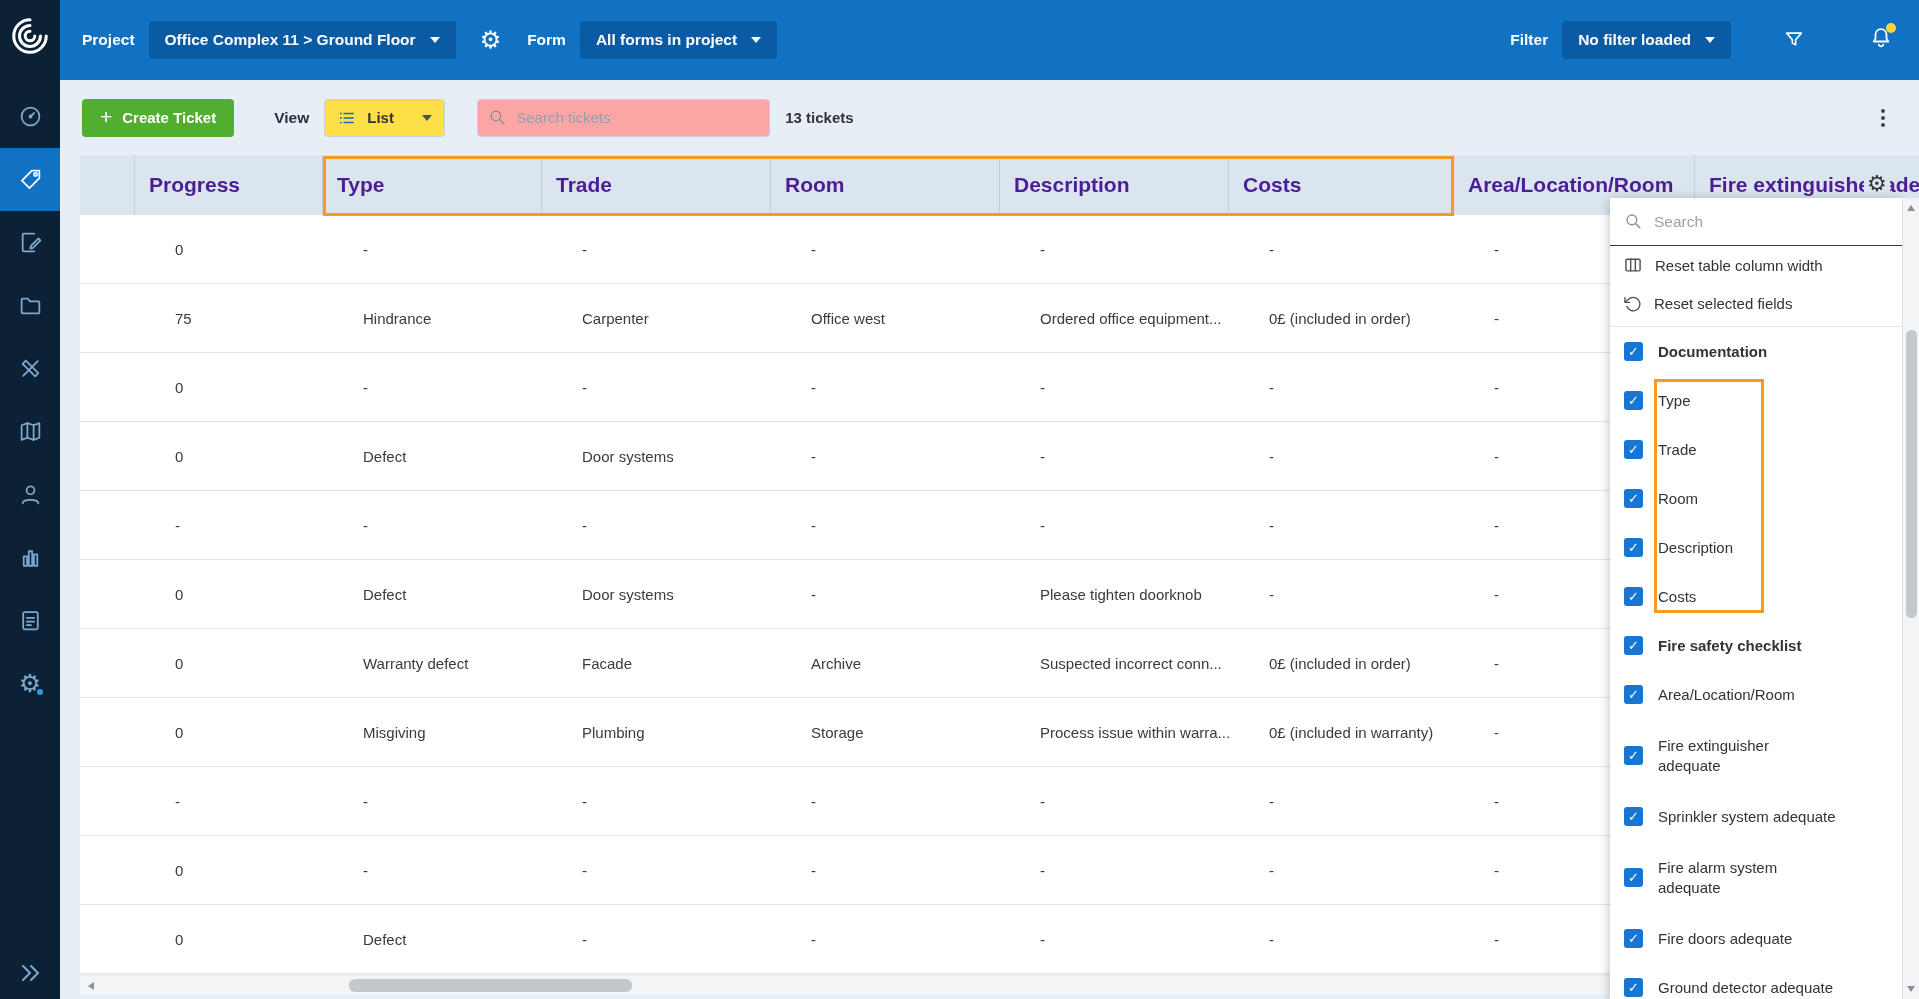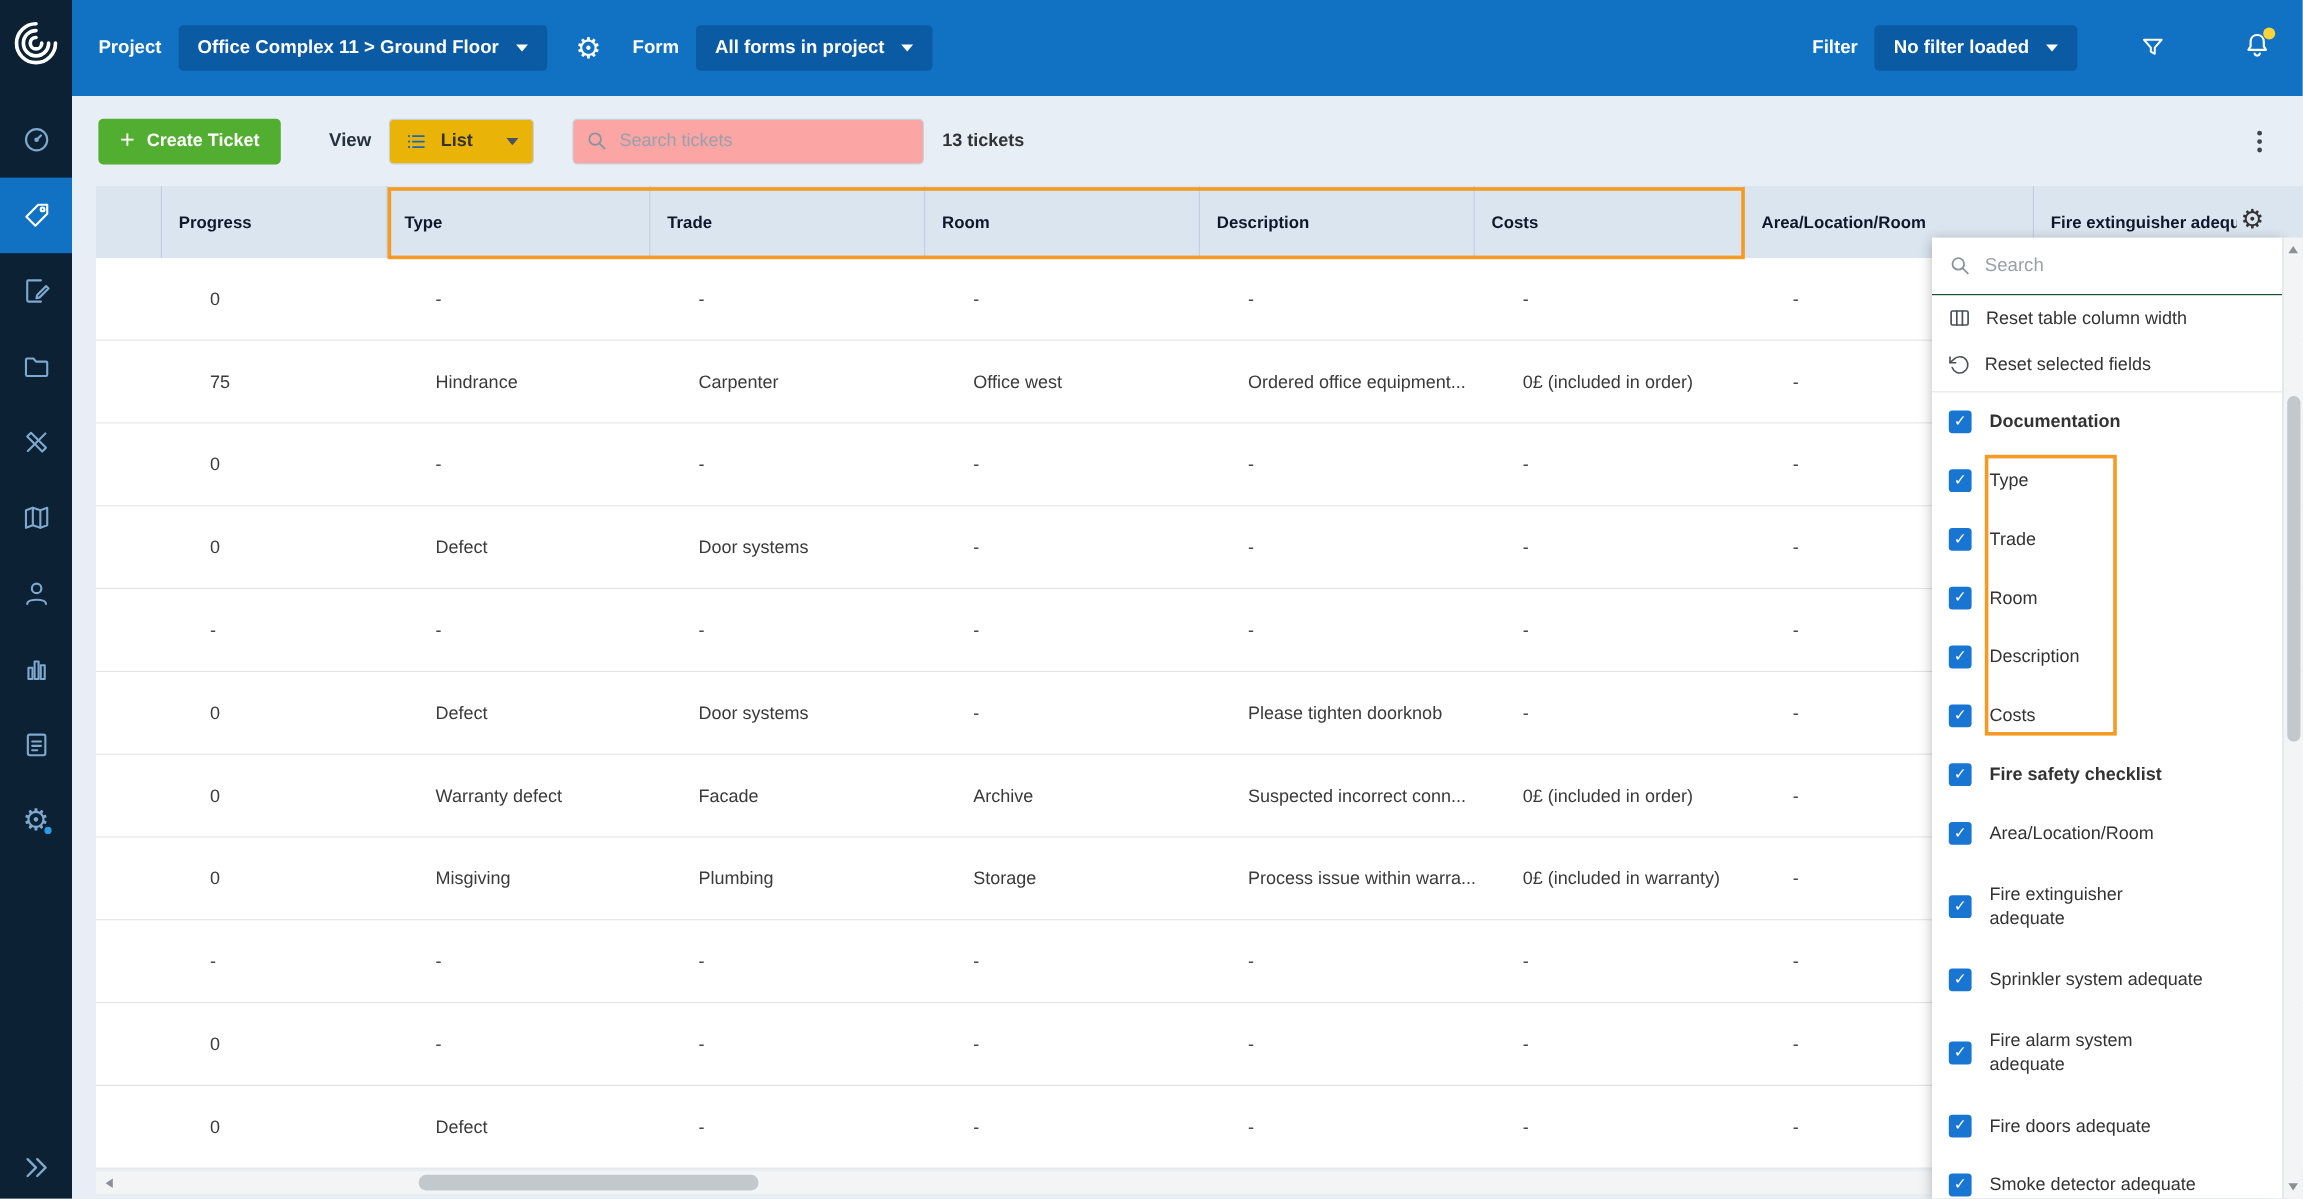--- a/index.html
+++ b/index.html
@@ -31,34 +31,34 @@
   .spacer{flex:1;}
   .bell-wrap{position:relative;margin-left:64px;margin-right:26px;cursor:pointer;}
   .bell-dot{position:absolute;top:-3px;right:-3px;width:10px;height:10px;border-radius:50%;background:#ffd43b;}
   .ml14{margin-left:14px;} .ml26{margin-left:26px;}
 
   
   .toolbar{position:absolute;left:60px;top:80px;width:1859px;height:75px;display:flex;align-items:center;padding-left:22px;}
   .create-btn{height:38px;background:#52ae30;color:#fff;border:none;border-radius:4px;padding:0 18px;font-size:15px;font-weight:600;display:flex;align-items:center;gap:10px;cursor:pointer;font-family:inherit;}
   .plus{font-size:21px;font-weight:400;line-height:1;margin-top:-2px;}
   .view-label{margin-left:40px;font-size:15.5px;font-weight:700;color:#24313e;}
-  .list-dd{margin-left:15px;width:121px;height:38px;background:#eab308;border:1px solid #c6d1dc;border-radius:4px;display:flex;align-items:center;gap:10px;padding:0 12px;cursor:pointer;font-size:15px;font-weight:600;color:#333;text-align:center;}
+  .list-dd{margin-left:15px;width:121px;height:38px;background:#fde047;border:1px solid #c6d1dc;border-radius:4px;display:flex;align-items:center;gap:10px;padding:0 12px;cursor:pointer;font-size:15px;font-weight:600;color:#333;text-align:center;}
   .list-dd .spacer{flex:1;}
   .list-dd svg,.search-box svg,.panel-search svg{flex:none;}
   .search-box{margin-left:32px;width:293px;height:38px;background:#fca5a5;border:1px solid #c6d1dc;border-radius:4px;display:flex;align-items:center;padding:0 10px;gap:8px;}
   .search-box input{border:none;outline:none;flex:1;font-size:15px;font-family:inherit;color:#333;background:transparent;}
   input::placeholder{color:#98a1ab;}
   .count{margin-left:15px;font-size:15px;font-weight:600;color:#333;}
   .kebab{margin-right:30px;display:flex;flex-direction:column;gap:3px;cursor:pointer;padding:4px;}
   .kebab i{width:4px;height:4px;border-radius:50%;background:#3c4651;display:block;}
 
   
   .table{position:absolute;left:80px;top:155px;width:1839px;z-index:1;}
   .thead{display:flex;height:60px;background:#dbe5ef;}
-  .th{display:flex;align-items:center;padding:0 8px 0 14px;border-right:1px solid #c3d0de;font-size:14px;font-weight:700;color:#0f172a;overflow:hidden;white-space:nowrap;cursor:pointer;}
+  .th{display:flex;align-items:center;padding:0 8px 0 14px;border-right:1px solid #c3d0de;font-size:21px;font-weight:700;color:#4c1d95;overflow:hidden;white-space:nowrap;cursor:pointer;}
   .th.c8{border-right:none;}
   .tr{display:flex;height:69px;background:#fff;border-bottom:1px solid #e3e3e3;cursor:pointer;}
   .td{display:flex;align-items:center;padding:0 10px 0 40px;font-size:15px;color:#3a3a3a;white-space:nowrap;overflow:hidden;}
   .c0{width:55px;padding:0;}
   .c1{width:188px;} .c2{width:219px;} .c3{width:229px;} .c4{width:229px;}
   .c5{width:229px;} .c6{width:225px;} .c7{width:241px;} .c8{width:224px;}
   .header-gear{position:absolute;left:1864px;top:172px;z-index:6;font-size:22px;color:#333;background:#dbe5ef;padding:0 3px;cursor:pointer;line-height:1.1;font-family:"DejaVu Sans",sans-serif;}
 
   
   .hl-header{position:absolute;left:323px;top:156px;width:1131px;height:60px;border:3px solid #f59a23;z-index:6;pointer-events:none;}
@@ -443,21 +443,21 @@
       <div class="panel-item two-line">
         <span class="cb">✓</span>
         <span class="cb-label">Fire alarm system<br>adequate</span>
       </div>
       <div class="panel-item">
         <span class="cb">✓</span>
         <span class="cb-label">Fire doors adequate</span>
       </div>
       <div class="panel-item">
         <span class="cb">✓</span>
-        <span class="cb-label">Smoke detector adequate</span>
+        <span class="cb-label">Ground detector adequate</span>
       </div>
     </div>
 </div>
 
 <div class="v-scroll">
   <div class="v-arrow up">
       <span class="tri-up"></span>
     </div>
   <div class="v-thumb"></div>
   <div class="v-arrow down">

